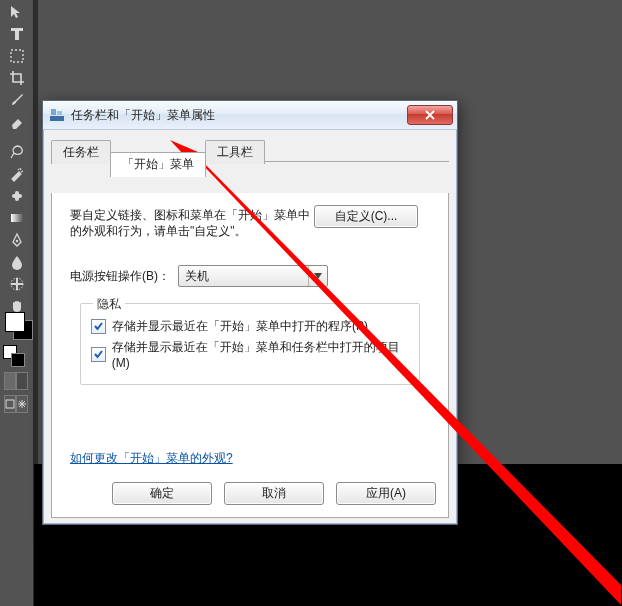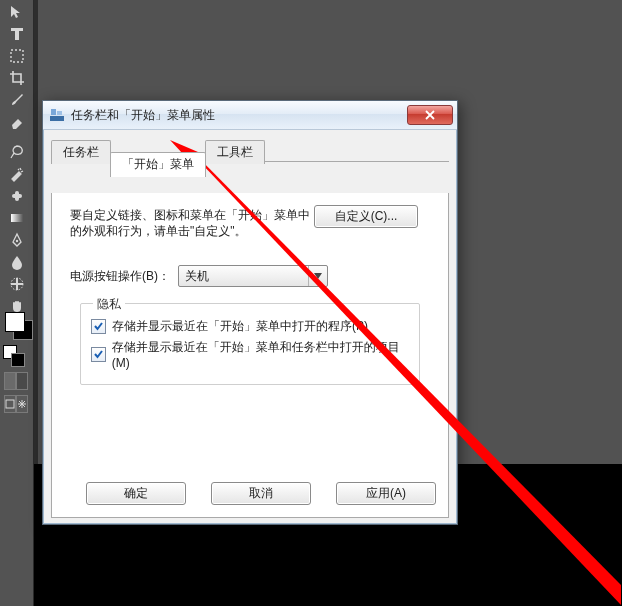--- a/index.html
+++ b/index.html
@@ -41,21 +41,21 @@
   .row{display:flex;align-items:center;margin-top:54px;color:#222;gap:8px;}
   .combo{position:relative;width:148px;height:20px;border:1px solid #8a8a8a;background:linear-gradient(#fdfdfd,#e6e6e6);display:flex;align-items:center;border-radius:2px;}
   .combo .val{flex:1;padding:0 6px;white-space:nowrap;overflow:hidden;}
   .combo .drop{width:18px;height:100%;border-left:1px solid #b5b5b5;display:flex;align-items:center;justify-content:center;}
   .group{position:relative;margin:16px 10px 0 10px;border:1px solid #cfcfcf;border-radius:2px;padding:10px 10px 10px 10px;}
   .group .legend{position:absolute;left:12px;top:-8px;background:#fff;padding:0 4px;color:#333;}
   .chk{display:flex;align-items:center;margin:4px 0;color:#222;}
   .chkbox{width:13px;height:13px;border:1px solid #7a8aa0;background:linear-gradient(#fefefe,#e7eef7);margin-right:6px;display:flex;align-items:center;justify-content:center;}
   .chkbox svg{width:11px;height:11px;}
   .link{position:absolute;left:18px;bottom:50px;color:#0a53a6;text-decoration:underline;}
-  .dlg-btns{position:absolute;right:12px;bottom:12px;display:flex;gap:25px;}
+  .dlg-btns{position:absolute;right:12px;bottom:12px;display:flex;gap:12px;}
   .dlg-btns .btn{min-width:74px;}
   .tabs-outer{position:relative;}
   .page-container{position:relative;height:356px;}
 
   .arrow{position:absolute;left:0;top:0;pointer-events:none;}
 </style>
 </head>
 <body>
 
 <div class="stage">
@@ -222,20 +222,21 @@
                 <span class="chkbox">
                   <svg viewBox="0 0 11 11">
                       <path d="M2 5 L4.5 8 L9 2" stroke="#1a5fb4" stroke-width="2" fill="none"></path>
                     </svg>
                 </span>
                 <span>存储并显示最近在「开始」菜单和任务栏中打开的项目(M)</span>
               </label>
             </div>
           </div>
 
+          <a class="link">如何更改「开始」菜单的外观?</a>
 
           <div class="dlg-btns">
             <span class="btn">确定</span>
             <span class="btn">取消</span>
             <span class="btn">应用(A)</span>
           </div>
         </div>
       </div>
     </div>
   </div>

